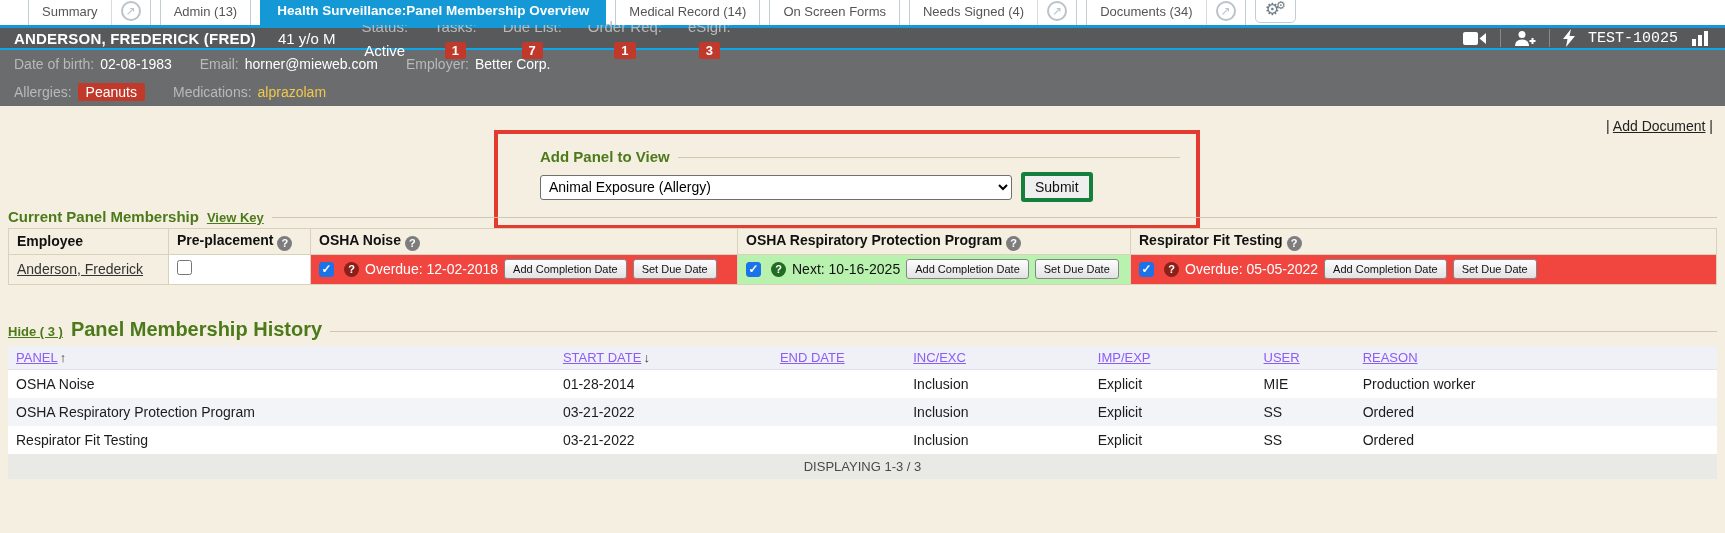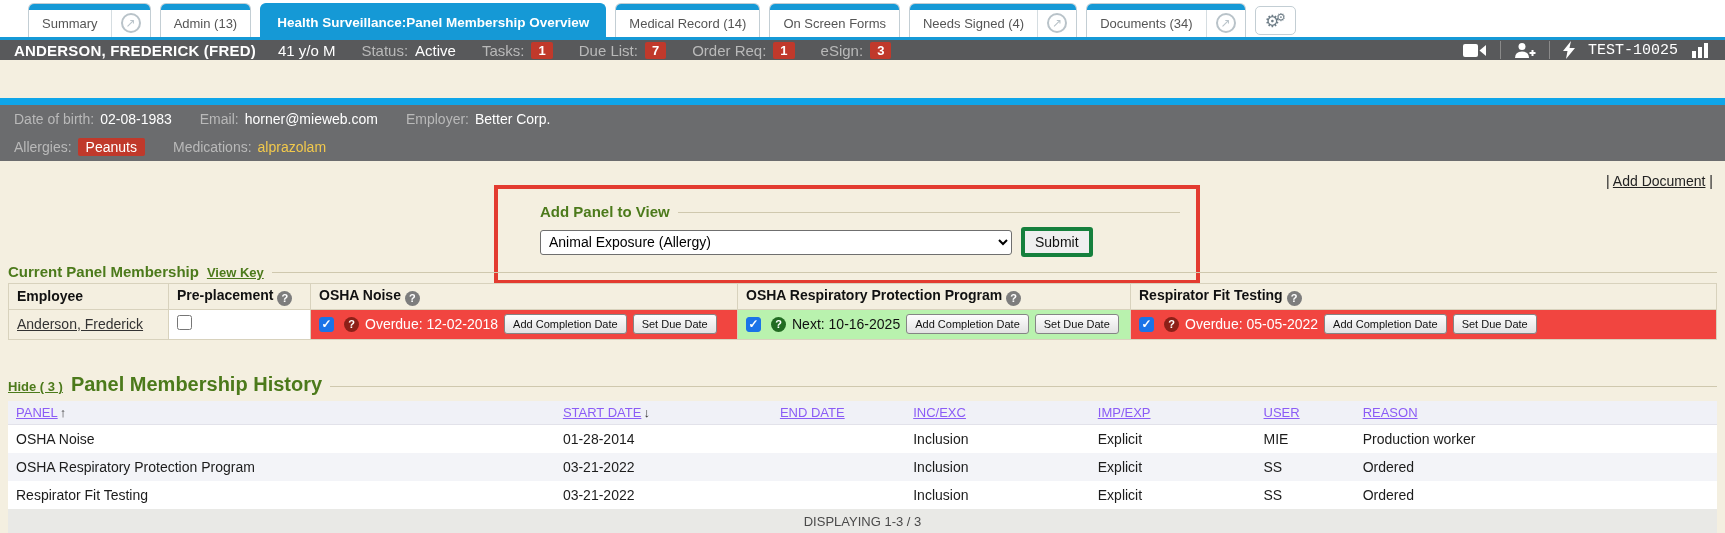--- a/index.html
+++ b/index.html
@@ -1,42 +1,42 @@
 <!DOCTYPE html>
 <html><head>
 <meta charset="utf-8">
 <style>
   * { margin:0; padding:0; box-sizing:border-box; }
   html,body { width:1725px; height:533px; overflow:hidden; font-family:"Liberation Sans", sans-serif; background:#f4efe0; }
 
   
-  .tabbar { height:40px; background:#fff; border-bottom:3px solid #1599d6; display:flex; align-items:flex-end; padding-left:28px; gap:9px; }
+  .tabbar { height:28px; background:#fff; border-bottom:3px solid #1599d6; display:flex; align-items:flex-end; padding-left:28px; gap:9px; }
   .tab { position:relative; display:flex; align-items:stretch; background:#fff; border:1px solid #c3ced4; border-bottom:none; border-radius:6px 6px 0 0; overflow:hidden; cursor:pointer; }
   .tab::before { content:""; display:block; position:absolute; top:0; left:0; right:0; height:6px; background:#1599d6; }
   .tab .tab-label { padding:12px 13px 6px 13px; font-size:13px; color:#555; white-space:nowrap; }
   .tab.active { background:#1599d6; border-color:#1599d6; }
   .tab.active .tab-label { color:#fff; font-weight:bold; font-size:13.5px; padding:11px 16px 7px 16px; }
   .tab-ext { display:flex; align-items:center; padding:6px 9px 2px 9px; border-left:1px solid #d5dde1; }
   .ext-circle { width:20px; height:20px; border:2px solid #b9c3c9; border-radius:50%; color:#b9c3c9; font-size:12px; display:flex; align-items:center; justify-content:center; }
   .gear-tab { background:#fff; border:1px solid #c3ced4; border-radius:5px; margin-bottom:2px; padding:4px 9px 2px 9px; color:#6e7d87; cursor:pointer; }
   .gear-big { font-size:17px; }
   .gear-small { font-size:11px; margin-left:-4px; vertical-align:super; }
 
   
   .bar1 { height:20px; background:#58595b; color:#fff; display:flex; align-items:center; padding:0 14px; font-size:15px; }
   .bar1 .pname { font-weight:bold; letter-spacing:.2px; }
   .bar1 .agesex { margin-left:22px; }
   .blabel { color:#b9b9b9; }
-  .bitem { margin-left:26px; display:flex; align-items:center; gap:7px; }
+  .bitem { margin-left:26px; display:flex; align-items:center; gap:7px;flex-direction:column; }
   .badge { background:#c0392b; color:#fff; font-weight:bold; font-size:13px; padding:1px 7px; border-radius:2px; }
   .bar1-right { margin-left:auto; display:flex; align-items:center; gap:13px; }
   .vsep { width:1px; height:18px; background:#8a8a8a; }
   .hicon { display:flex; align-items:center; cursor:pointer; }
   .pid { font-size:15px;font-family:Liberation Mono, monospace; }
-  .bar2 { background:#6b6c6e; border-top:7px solid #0ea5e9; color:#fff; font-size:14px; padding:0 14px;margin-top:38px; }
+  .bar2 { background:#6b6c6e; border-top:2px solid #0ea5e9; color:#fff; font-size:14px; padding:0 14px; }
   .bar2 .row { height:28px; display:flex; align-items:center; }
   .b2item { display:flex; align-items:center; gap:6px; margin-right:28px; }
   .allergy-badge { background:#c0392b; color:#fff; padding:1px 8px; border-radius:2px; }
   .meds { color:#f2c94c; }
 
   
   .page { position:relative; height:392px; background:#f4efe0; }
   .add-doc { position:absolute; top:12px; right:12px; font-size:14px; color:#222; }
   .add-doc a { color:#222; text-decoration:underline; cursor:pointer; }
   .hl-box { position:absolute; left:494px; top:24px; width:706px; height:99px; border:4px solid #e33b30; pointer-events:none; }

